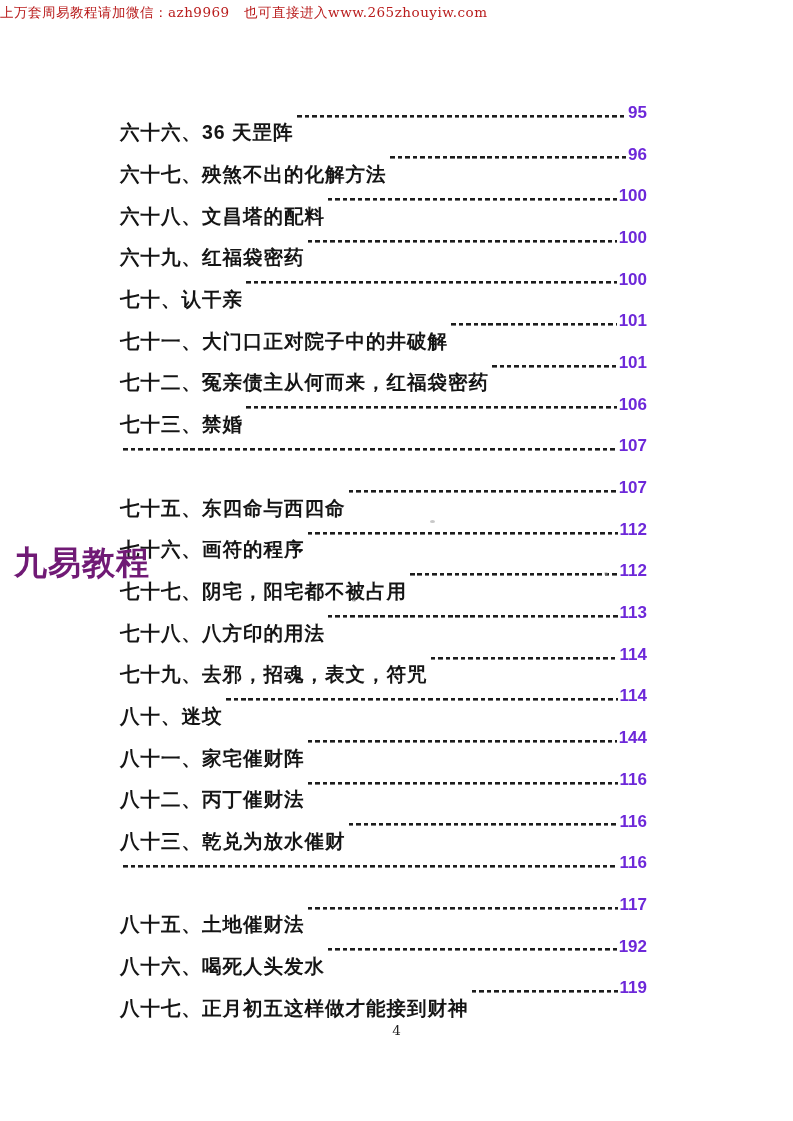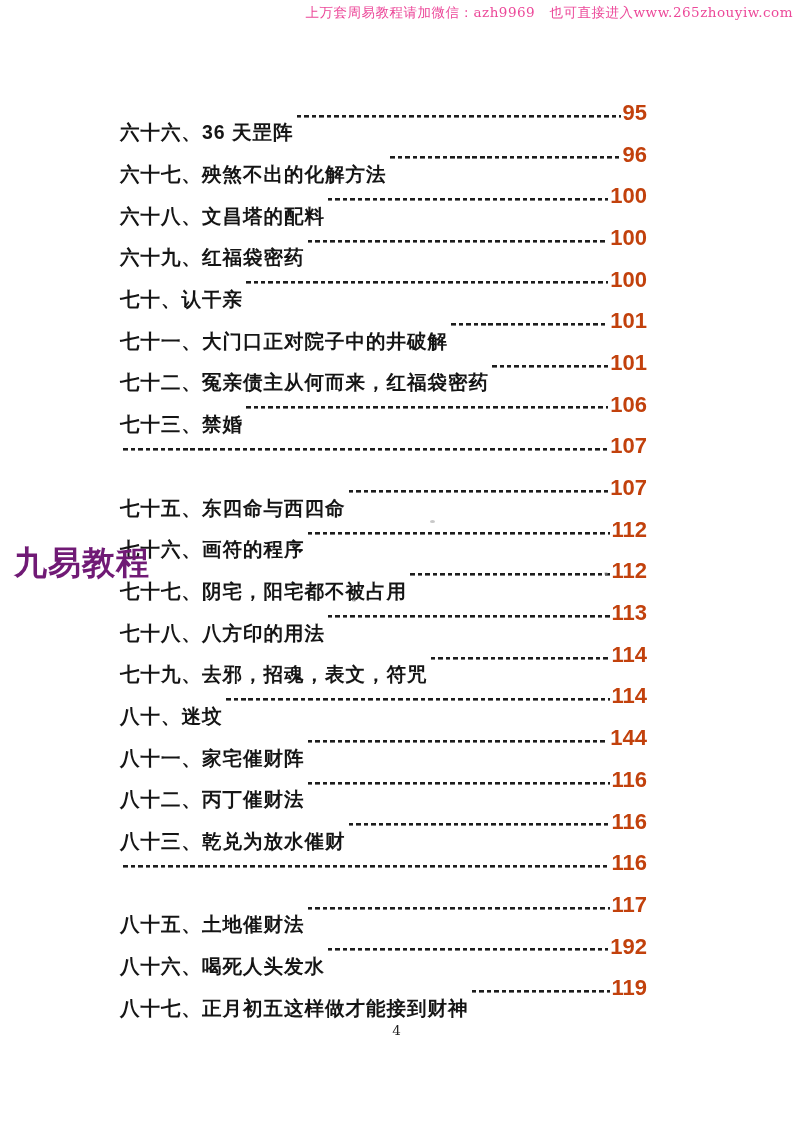--- a/index.html
+++ b/index.html
@@ -13,24 +13,24 @@
     height: 1121px;
     background: #ffffff;
     overflow: hidden;
     font-family: "Liberation Sans", "DejaVu Sans", sans-serif;
   }
   .header-banner {
     position: absolute;
     top: 4px;
     left: 0;
     width: 100%;
-    text-align: right;
+    text-align: left;
     font-size: 13.5px;
     letter-spacing: 0.5px;
-    color: #ec4899;
+    color: #b91c1c;
     font-family: "DejaVu Serif", "Liberation Serif", serif;
     white-space: pre;
   }
   .toc {
     position: absolute;
     left: 120px;
     top: 92px;
     width: 527px;
   }
   .toc-row {
@@ -51,23 +51,23 @@
     flex: 1 1 auto;
     align-self: stretch;
     margin: 0 2px 0 3px;
     background: repeating-linear-gradient(90deg, #1c1c1c 0 4.5px, transparent 4.5px 7.5px);
     background-size: 100% 2.6px;
     background-repeat: no-repeat;
     background-position: 0 58%;
   }
   .toc-page {
     flex: 0 0 auto;
-    font-size: 22px;
+    font-size: 17px;
     font-weight: 700;
-    color: #c2410c;
+    color: #6d28d9;
   }
   .watermark {
     position: absolute;
     left: 14px;
     top: 541px;
     font-size: 33px;
     font-weight: 700;
     color: #701a75;
     letter-spacing: 1px;
     font-family: Liberation Sans, sans-serif;

